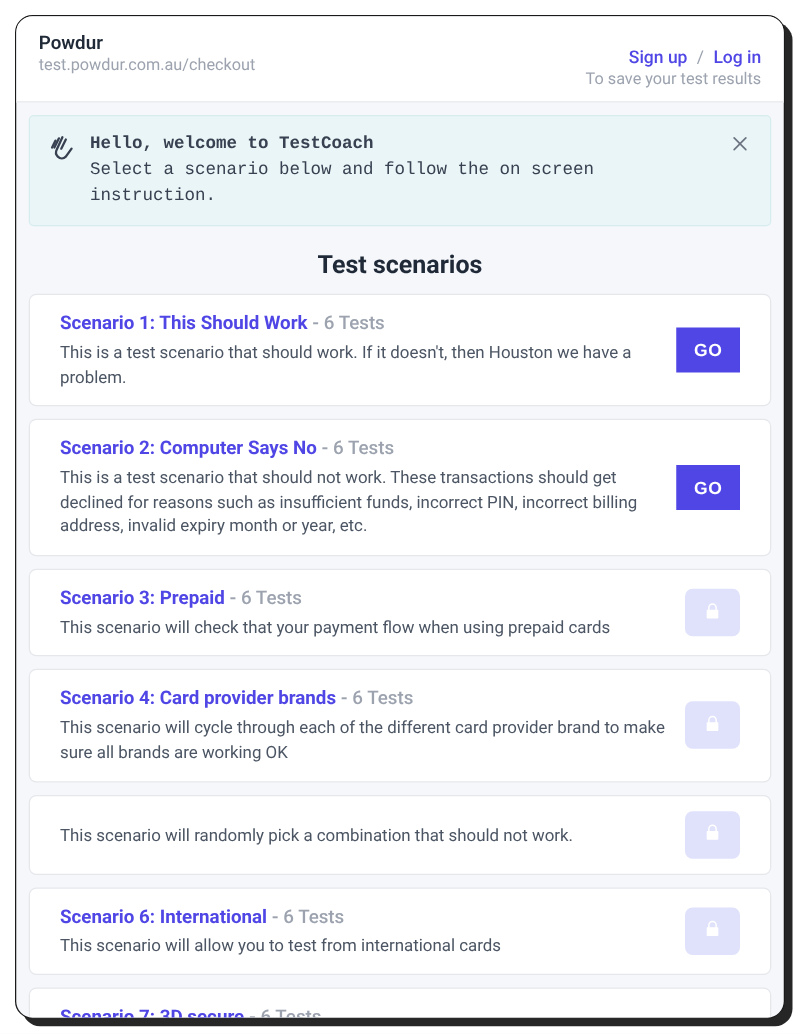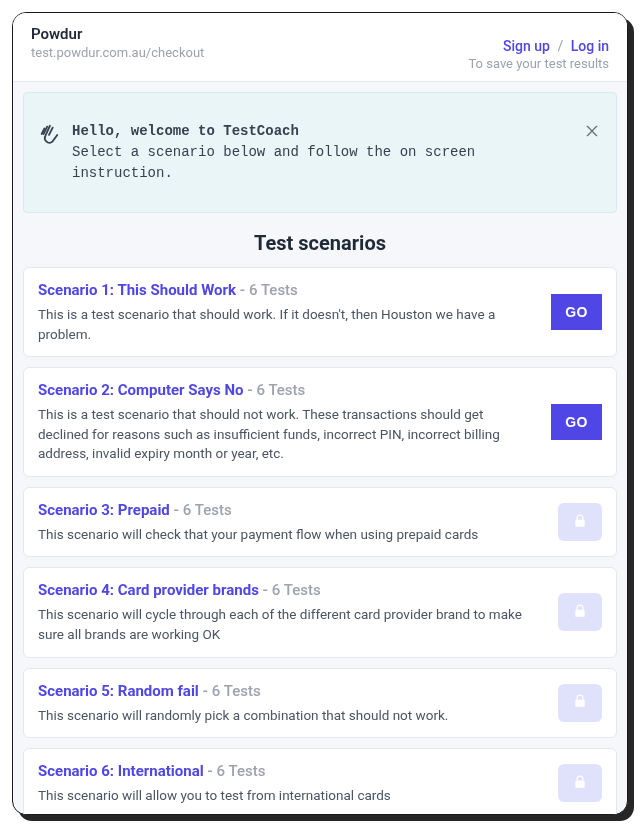--- a/index.html
+++ b/index.html
@@ -43,21 +43,21 @@
   .topbar-right { text-align: right; margin-top: 13px; }
   .auth-links { font-size: 14px; }
   .auth-links .link { color: #4f46e5; font-weight: 500; cursor: pointer; }
   .auth-links .sep { color: #9ca3af; margin: 0 4px; }
   .auth-sub { font-size: 13px; color: #9ca3af; margin-top: 2px; }
   .banner {
     background: #e9f5f6;
     border: 1px solid #d7ecee;
     margin: 10px 10px 0 10px;
     border-radius: 4px;
-    padding: 28px 14px;
+    padding: 12px 14px;
     display: flex;
     align-items: flex-start;
     gap: 12px;
     font-family: "SFMono-Regular", Consolas, "Liberation Mono", Menlo, monospace;
   }
   .banner-icon { flex: 0 0 auto; color: #374151; margin-top:2px;}
   .banner-text { flex: 1; font-size: 14px; color: #374151; line-height: 1.5; }
   .banner-text .title { font-weight: 700; }
   .banner-close { color: #6b7280; cursor: pointer; font-size: 18px; line-height:1; padding:2px;}
   .section-title {
@@ -70,21 +70,21 @@
   .list {
     padding: 0 10px 14px 10px;
     display: flex;
     flex-direction: column;
     gap: 10px;
   }
   .card {
     background: #ffffff;
     border: 1px solid #e5e7eb;
     border-radius: 6px;
-    padding: 12px 14px;
+    padding: 12px 24px;
     display: flex;
     align-items: center;
     gap: 14px;
   }
   .card-body { flex: 1; }
   .card-title { font-size: 15px; line-height: 1.4; }
   .card-title .name { color: #4f46e5; font-weight: 700; }
   .card-title .dash { color: #9ca3af; font-weight: 600; }
   .card-title .tests { color: #9ca3af; font-weight: 500; }
   .card-desc {
@@ -193,21 +193,20 @@
           <div class="card-desc">This scenario will cycle through each of the different card provider brand to make sure all brands are working OK</div>
         </div>
         <button class="lock-btn">
           <span><svg viewBox="0 0 24 24" fill="#ffffff">
               <path d="M6 10V7a6 6 0 1 1 12 0v3h1a1 1 0 0 1 1 1v10a1 1 0 0 1-1 1H5a1 1 0 0 1-1-1V11a1 1 0 0 1 1-1h1zm2 0h8V7a4 4 0 1 0-8 0v3z"></path>
             </svg></span>
         </button>
       </div>
       <div class="card">
         <div class="card-body">
-          <div class="card-title"><span class="name">Scenario 5: Random fail</span><span class="dash"> - </span><span class="tests">6 Tests</span></div>
           <div class="card-desc">This scenario will randomly pick a combination that should not work.</div>
         </div>
         <button class="lock-btn">
           <span><svg viewBox="0 0 24 24" fill="#ffffff">
               <path d="M6 10V7a6 6 0 1 1 12 0v3h1a1 1 0 0 1 1 1v10a1 1 0 0 1-1 1H5a1 1 0 0 1-1-1V11a1 1 0 0 1 1-1h1zm2 0h8V7a4 4 0 1 0-8 0v3z"></path>
             </svg></span>
         </button>
       </div>
       <div class="card">
         <div class="card-body">

